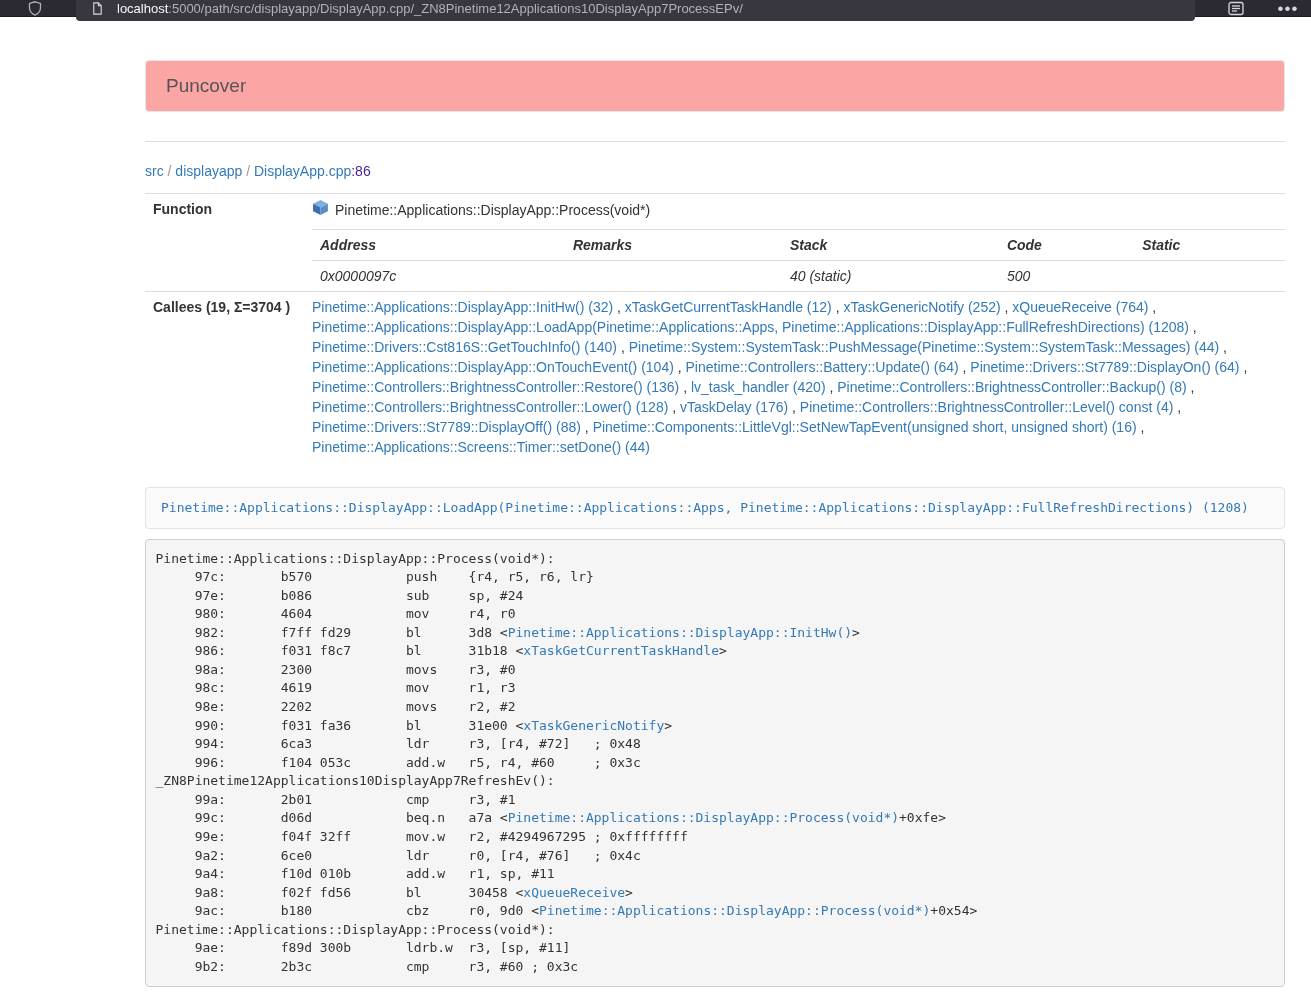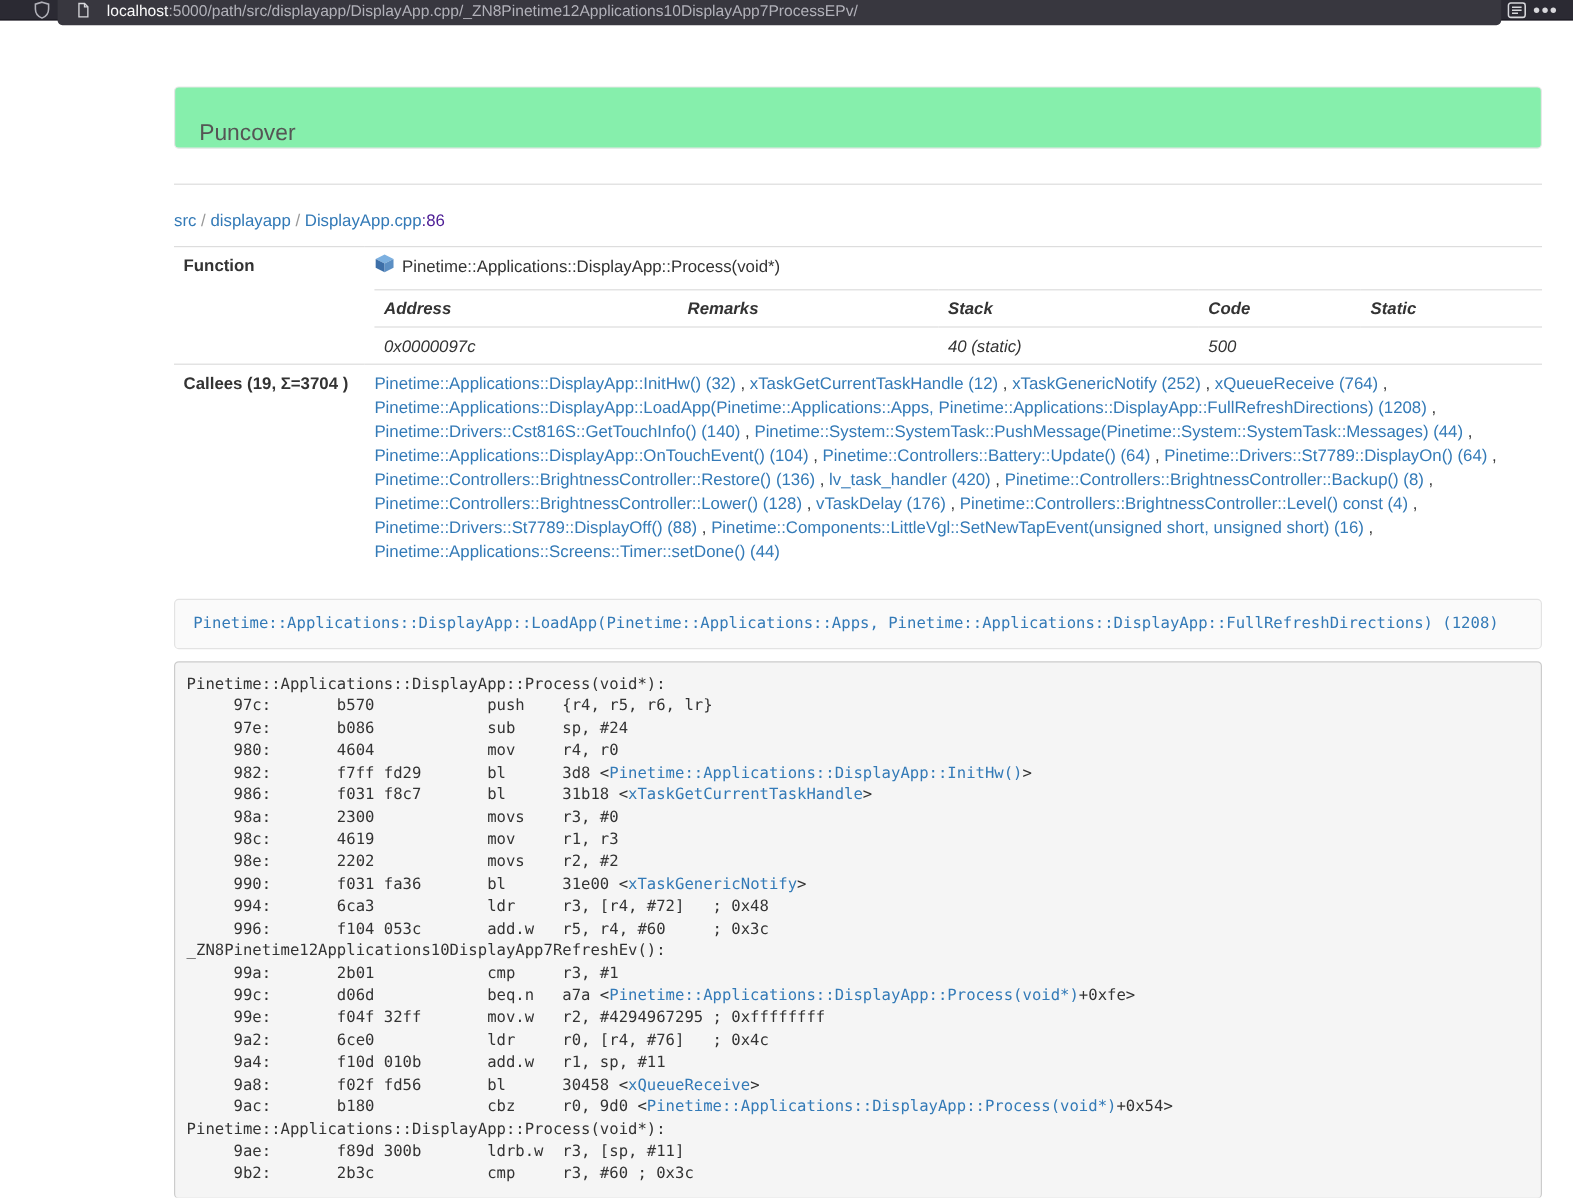--- a/index.html
+++ b/index.html
@@ -8,39 +8,39 @@
     background: #ffffff;
     font-family: "Liberation Sans", sans-serif;
     font-size: 14px; color: #333;
   }
   a { color: #337ab7; text-decoration: none; cursor: pointer; }
 
   
   .toolbar {
     height: 17px; background: #2b2a33;
     display: flex; align-items: center;
-    padding: 0 12px 0 24px; gap: 2px;
+    padding: 0 12px 0 24px; gap: 30px;
     border-bottom: 1px solid #1c1b22;
   }
   .urlbar {
     flex: 1; height: 26px; display: flex; align-items: center; gap: 9px;
     background: #38373f; border-radius: 4px; padding: 0 10px;
   }
   .url-text { font-size: 13px; color: #b1b1b9; white-space: nowrap; overflow: hidden; }
   .url-text .host { color: #f9f9fa; }
   .tb-icon { display: inline-flex; align-items: center; justify-content: center; width: 22px; height: 22px; flex: none; }
   .menu-dots { color: #d7d7db; font-size: 17px; letter-spacing: 1px; line-height: 1; }
 
   
   .page-content { width: 1140px; margin-left: 145px; }
 
   .navbar {
-    margin-top: 55px; height: 52px;
-    background: #86efac; border: 1px solid #e7e7e7; border-radius: 4px;
-    display: flex; align-items: flex-end; padding: 0 20px;
+    margin-top: 43px; height: 52px;
+    background: #fca5a5; border: 1px solid #e7e7e7; border-radius: 4px;
+    display: flex; align-items: center; padding: 0 20px;
   }
   .navbar .brand { font-size: 19px; color: #555; }
 
   hr.divider { border: none; border-top: 1px solid #ddd; margin: 29px 0 0 0; }
 
   .breadcrumb-bar { margin: 21px 0 14px 0; font-size: 14px; }
   .breadcrumb-bar .sep { color: #999; }
   .breadcrumb-bar .suffix { color: #4c1d95; }
 
   

